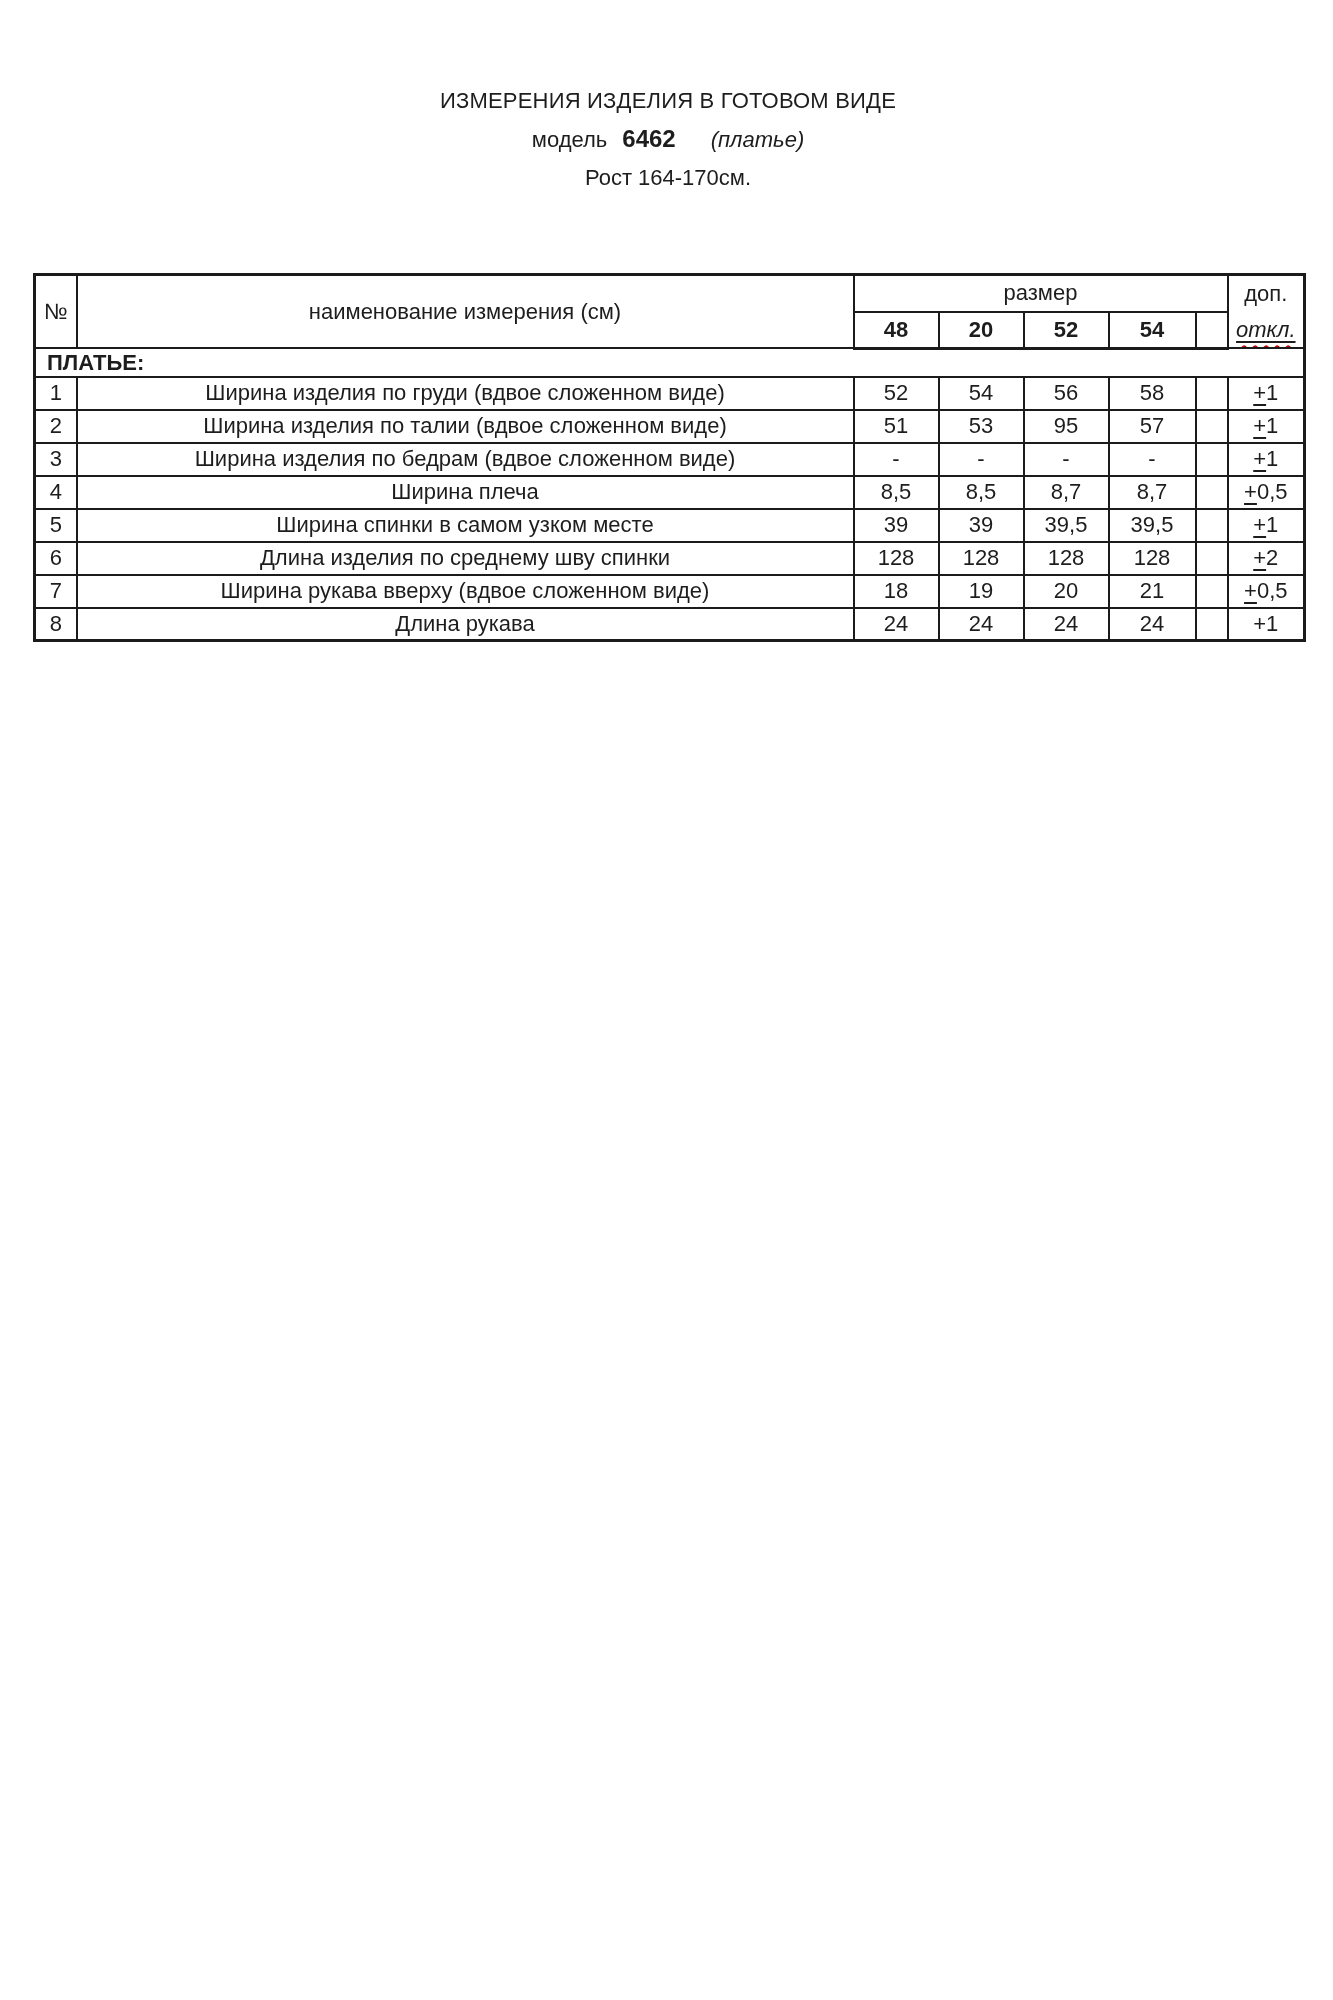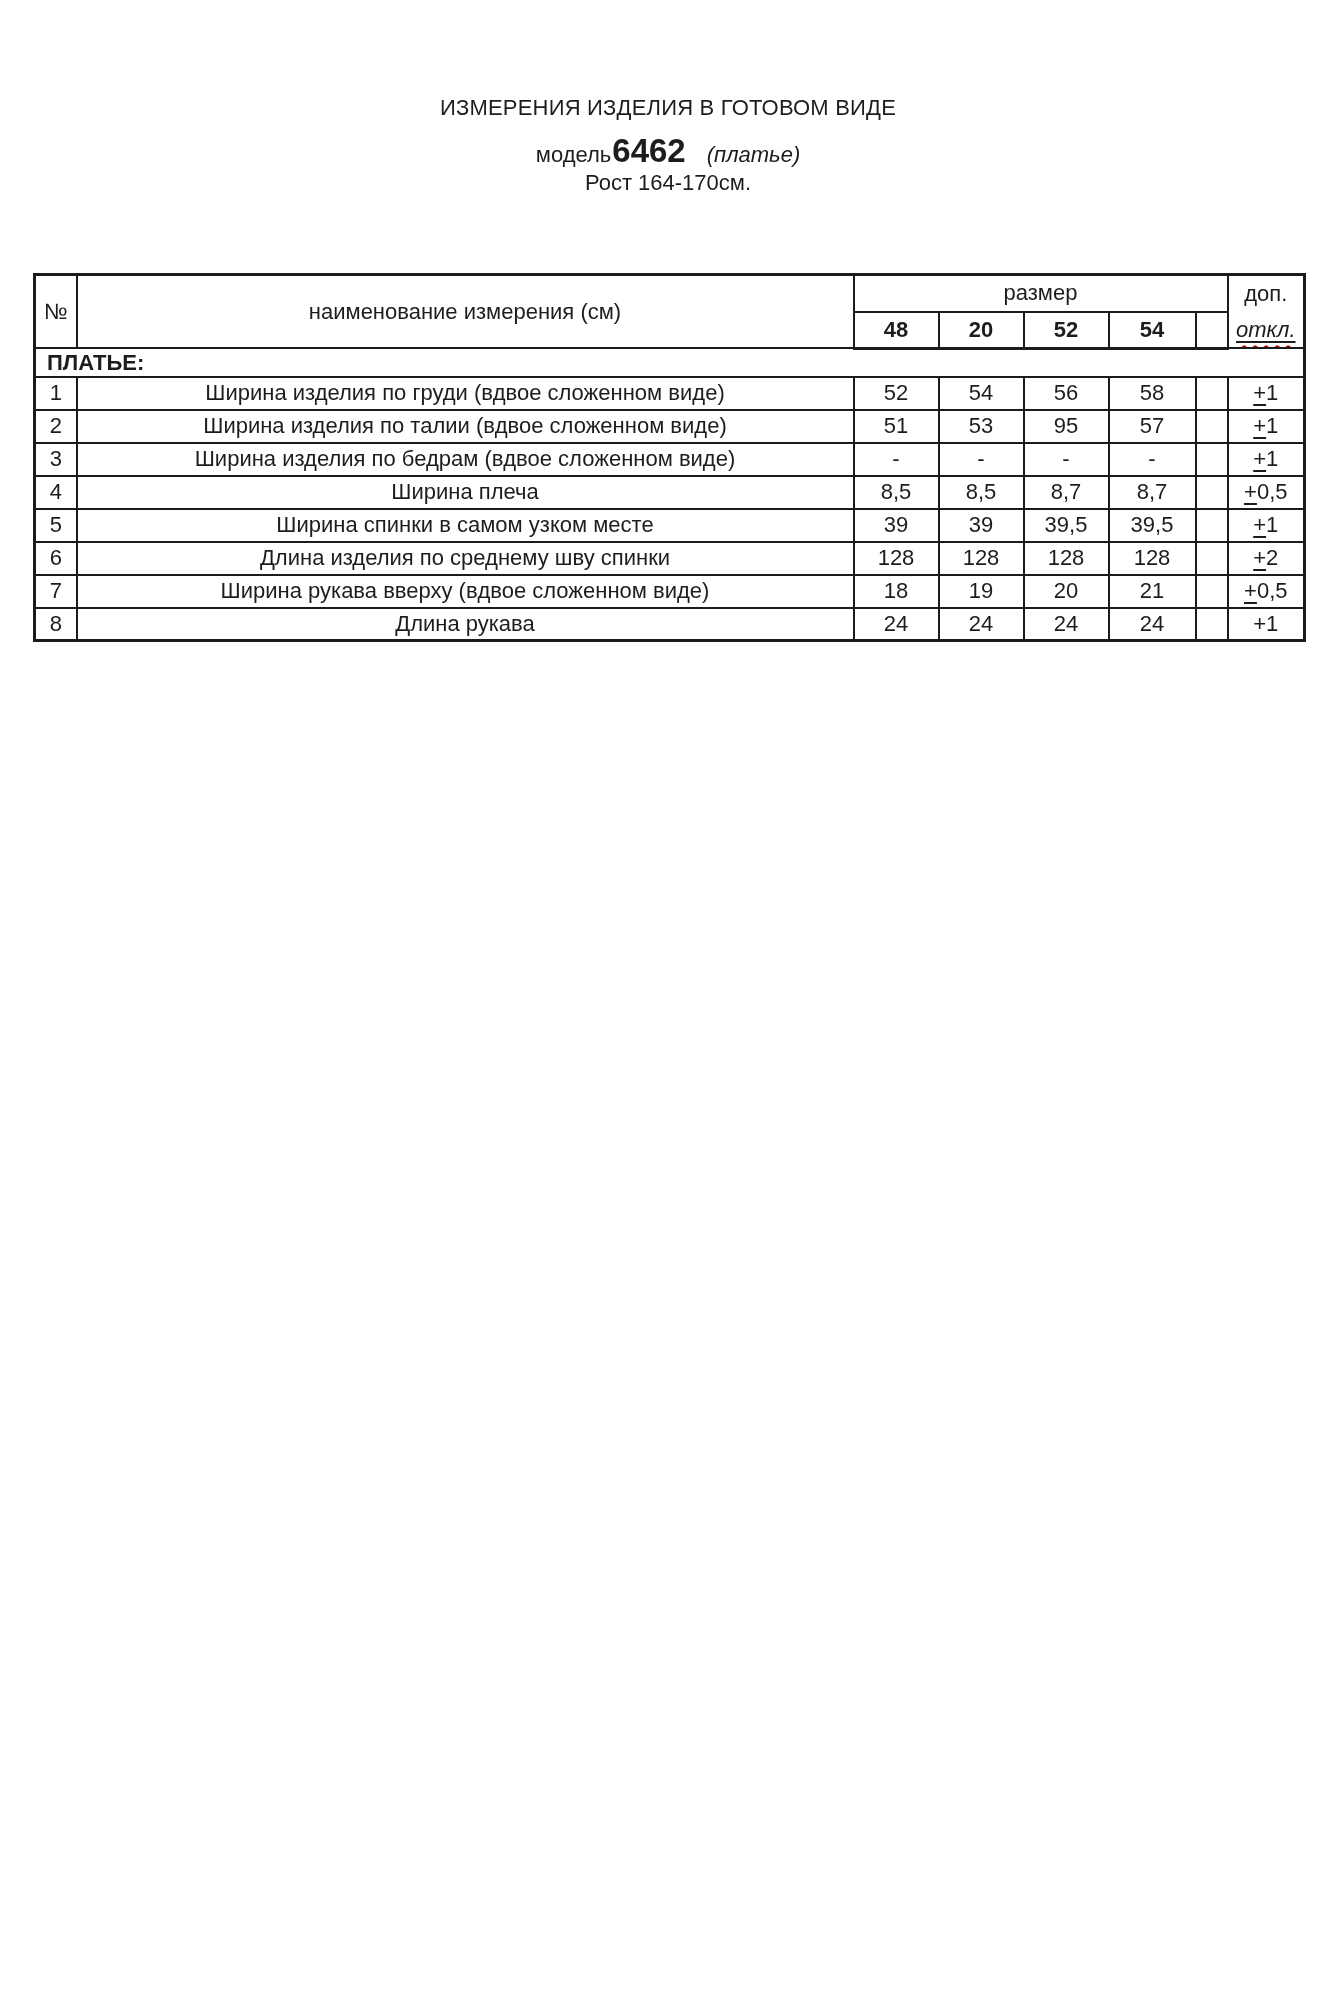--- a/index.html
+++ b/index.html
@@ -7,28 +7,28 @@
   .page {
     position:relative;
     width:1333px; height:2000px;
     background:#ffffff;
     font-family:"Liberation Sans", sans-serif;
     color:#1d1d1d;
     overflow:hidden;
   }
   
   .heading {
-    position:absolute; left:33px; top:95px; width:1270px;
+    position:absolute; left:33px; top:88px; width:1270px;
     text-align:center;
   }
   .title-line { font-size:22px; letter-spacing:0.2px; }
   .model-line { margin-top:11px; font-size:22px; }
-  .model-number { font-weight:700; font-size:33px; margin:0 1px; }
+  .model-number { font-weight:700; font-size:24px; margin:0 15px; }
   .model-suffix { font-style:italic;margin-left:20px; }
-  .height-line { font-size:22px; }
+  .height-line { margin-top:12px; font-size:22px; }
 
   
   table.meas {
     position:absolute; left:33px; top:273px; width:1270px;
     border-collapse:collapse; table-layout:fixed;
     border:3px solid #1b1b1b;
   }
   table.meas td {
     border:2px solid #1b1b1b;
     text-align:center; vertical-align:middle;

